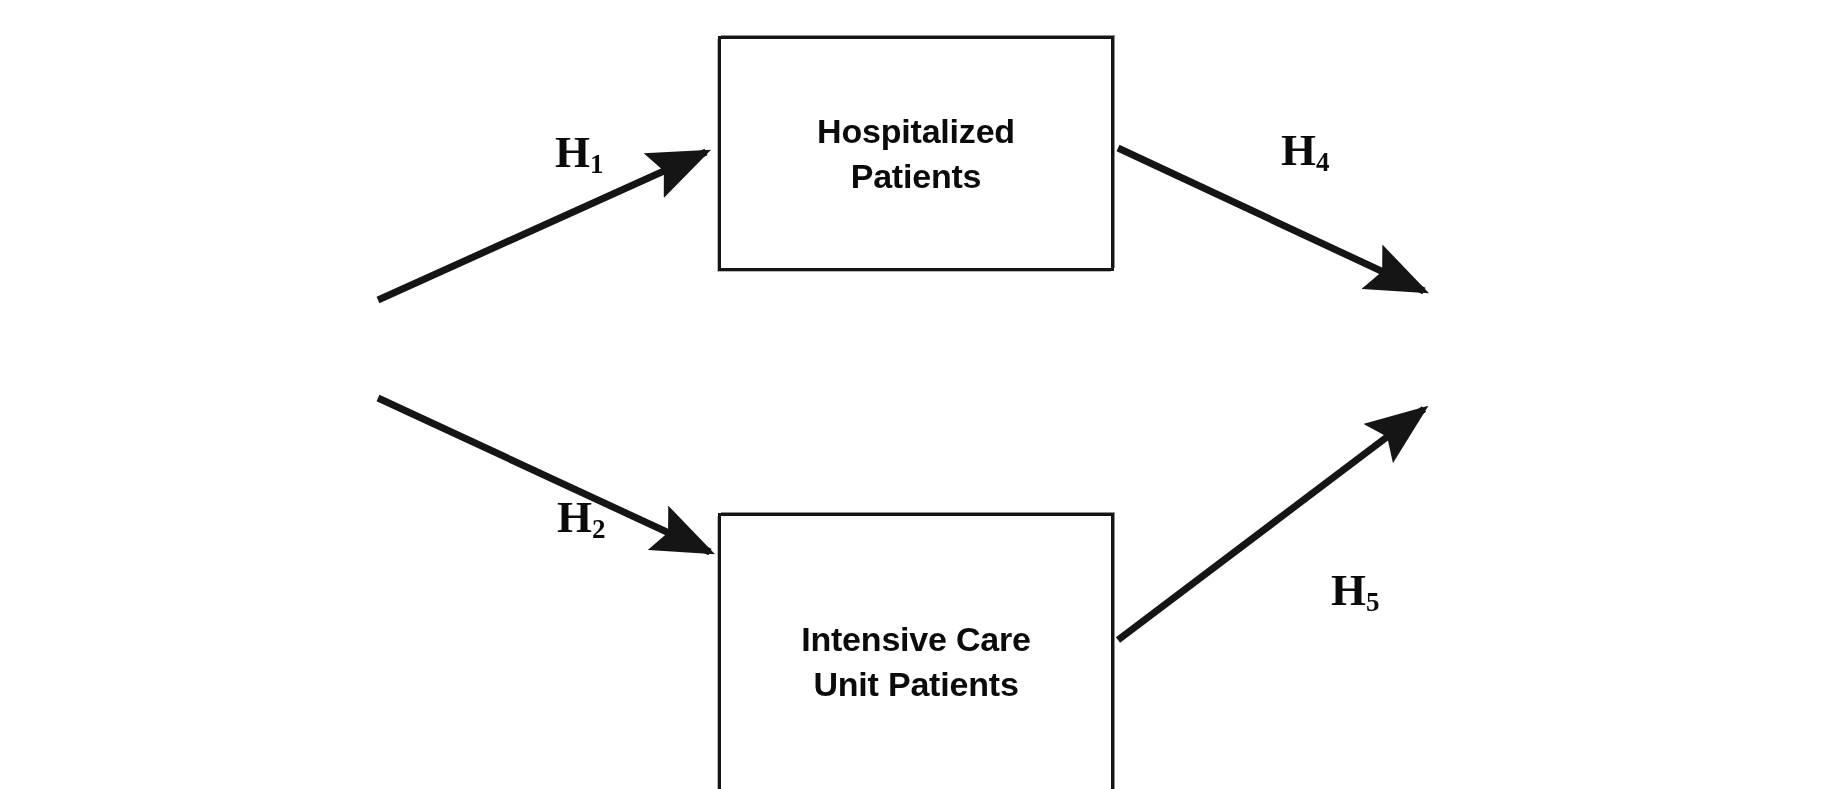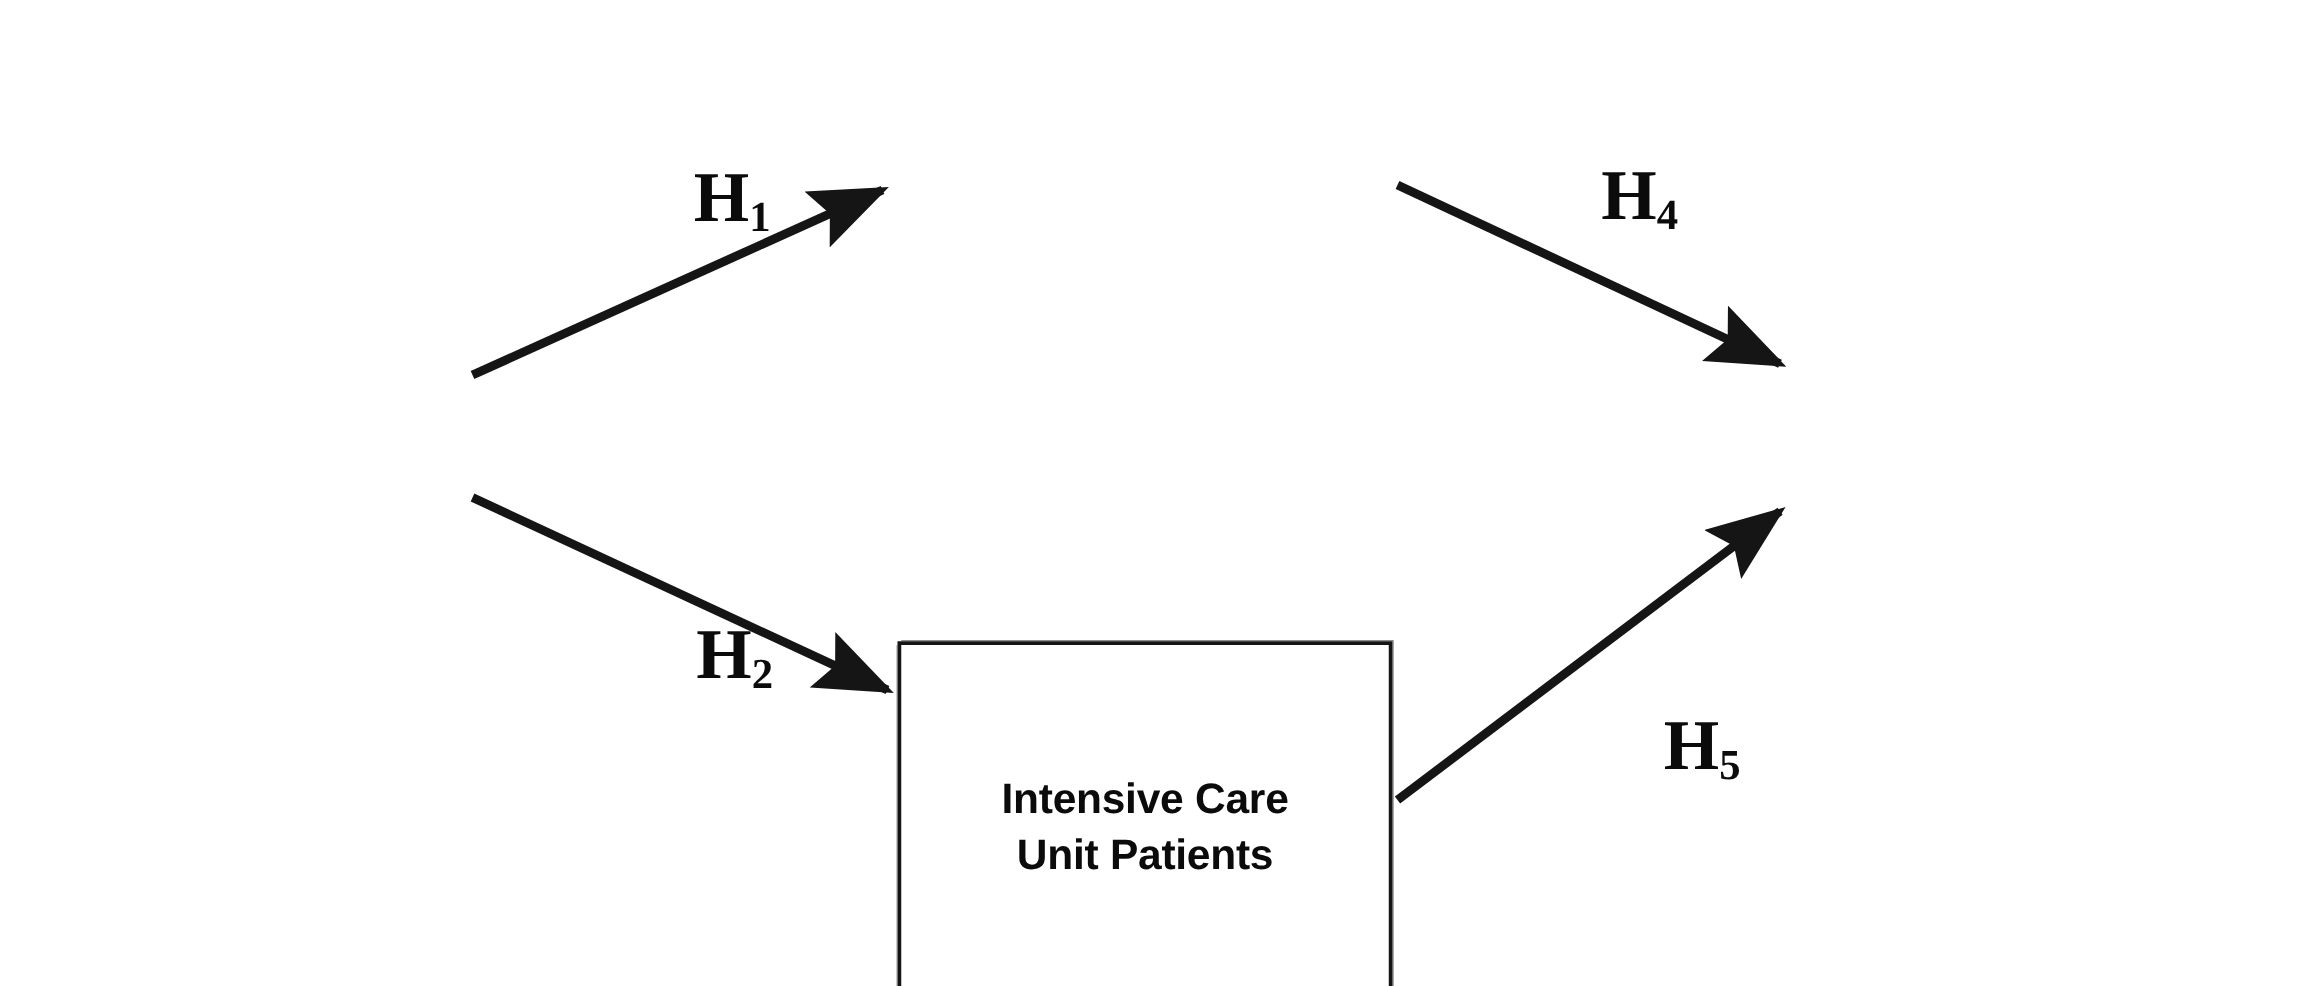--- a/index.html
+++ b/index.html
@@ -39,21 +39,21 @@
     font-size: 34px;
     line-height: 1.30;
     color: #0b0b0b;
     letter-spacing: -0.2px;
     white-space: pre-line;
   }
   .hyp-label {
     position: absolute;
     font-family: "Liberation Serif", serif;
     font-weight: bold;
-    font-size: 57px;
+    font-size: 45px;
     color: #0b0b0b;
     line-height: 1;
     white-space: nowrap;
   }
   .hyp-label sub {
     font-size: 0.60em;
     vertical-align: baseline;
     position: relative;
     top: 0.22em;
     font-weight: bold;
@@ -74,20 +74,24 @@
     <line x1="378" y1="300" x2="706" y2="152" stroke="#151515" stroke-width="7" marker-end="url(#arrowhead)"></line>
 
     <line x1="378" y1="398" x2="710" y2="552" stroke="#151515" stroke-width="7" marker-end="url(#arrowhead)"></line>
 
     <line x1="1118" y1="148" x2="1424" y2="291" stroke="#151515" stroke-width="7" marker-end="url(#arrowhead)"></line>
 
     <line x1="1118" y1="640" x2="1424" y2="409" stroke="#151515" stroke-width="7" marker-end="url(#arrowhead)"></line>
   </svg>
 
 
+  <div class="node-box" style="left:718px; top:36px; width:396px; height:235px;">
+    <span class="node-label">Hospitalized
+Patients</span>
+  </div>
 
   <div class="node-box" style="left:718px; top:513px; width:396px; height:297px;">
     <span class="node-label">Intensive Care
 Unit Patients</span>
   </div>
 
 
   <div class="hyp-label" style="left:555px; top:130px;">
     <span>H</span><sub>1</sub>
   </div>

